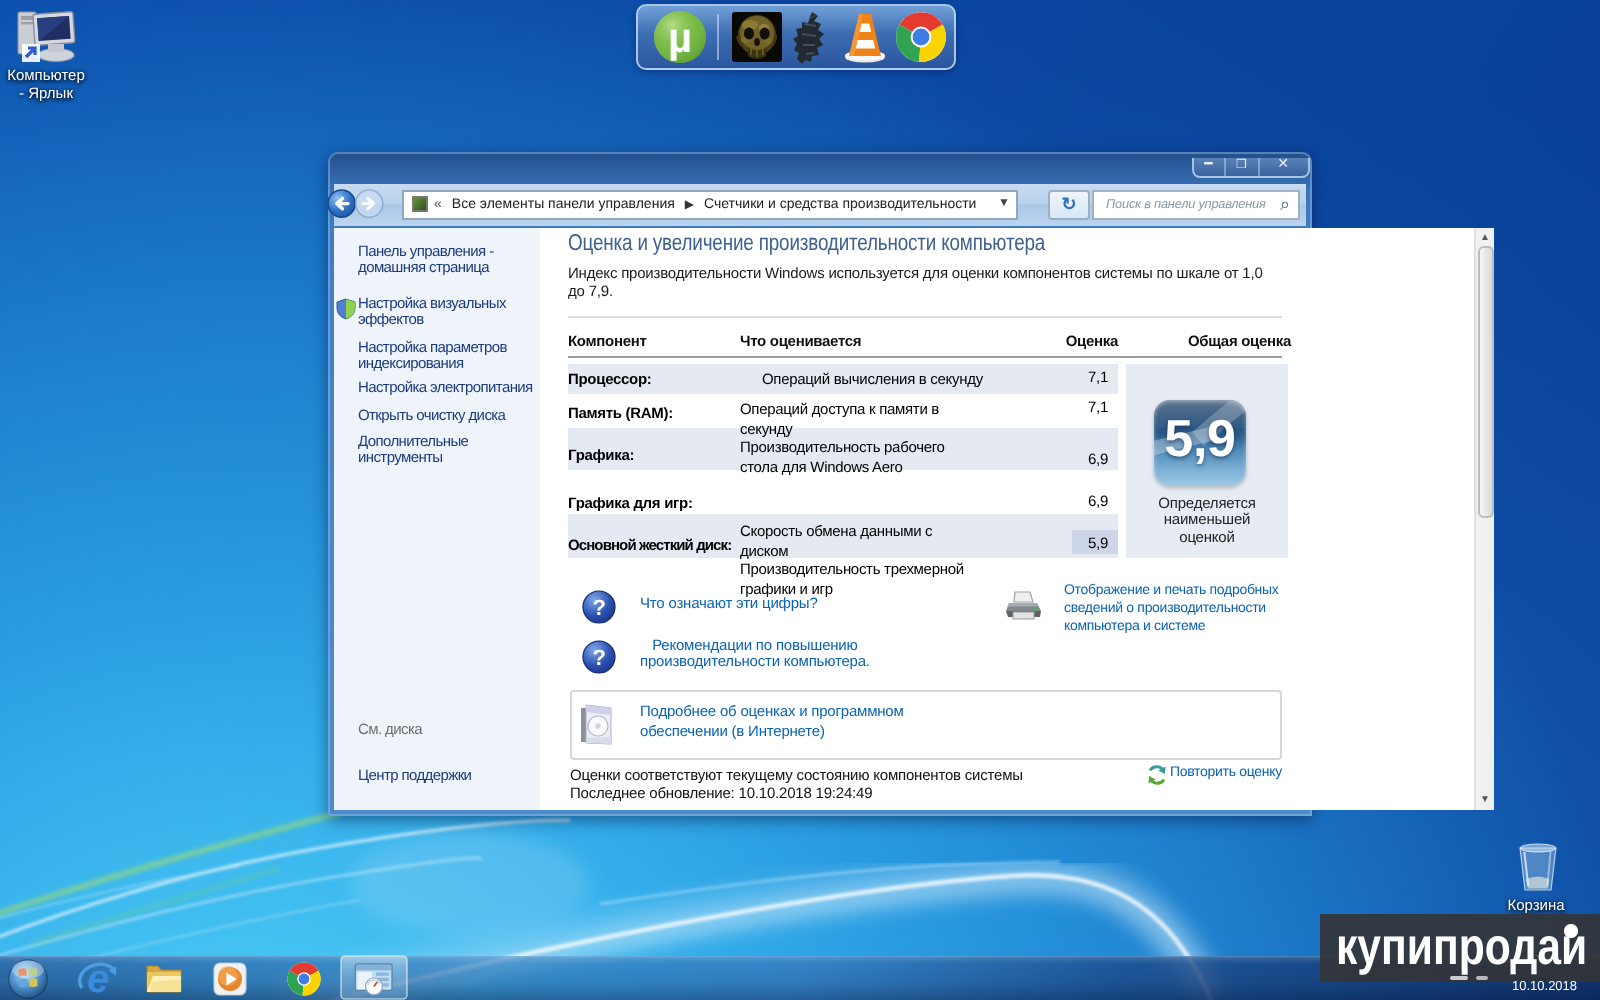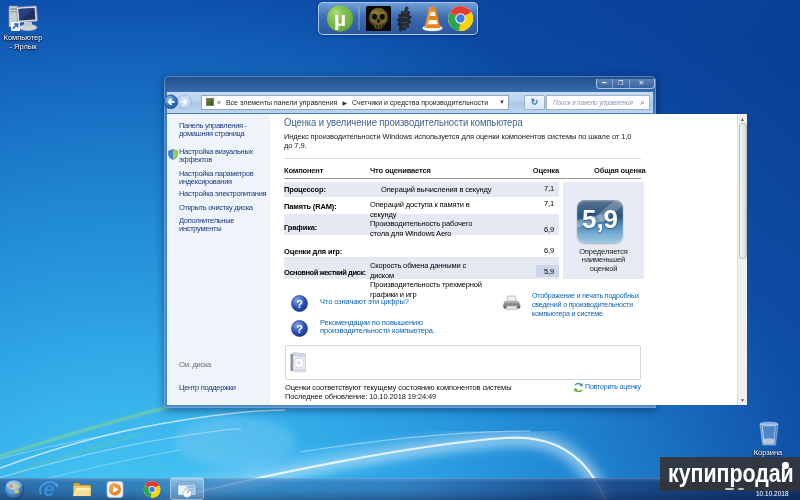--- a/index.html
+++ b/index.html
@@ -242,21 +242,21 @@
 
       <div class="abs nw t" style="left:13px; top:71px; font-weight:bold;">Процессор:</div>
       <div class="abs nw t" style="left:110px; top:71px;">Операций вычисления в секунду</div>
       <div class="abs t" style="left:230px; top:70px; width:53px; text-align:right;">7,1</div>
       <div class="abs nw t" style="left:13px; top:88px; font-weight:bold;">Память (RAM):</div>
       <div class="abs nw t" style="left:99px; top:86px; line-height:9.5px;">Операций доступа к памяти в<br>секунду</div>
       <div class="abs t" style="left:230px; top:84.5px; width:53px; text-align:right;">7,1</div>
       <div class="abs nw t" style="left:13px; top:109px; font-weight:bold;">Графика:</div>
       <div class="abs nw t" style="left:99px; top:105px; line-height:9.5px;">Производительность рабочего<br>стола для Windows Aero</div>
       <div class="abs t" style="left:230px; top:110.5px; width:53px; text-align:right;">6,9</div>
-      <div class="abs nw t" style="left:13px; top:132.5px; font-weight:bold;">Оценки для игр:</div>
+      <div class="abs nw t" style="left:13px; top:132.5px; font-weight:bold;">Графика для игр:</div>
       <div class="abs nw t" style="left:99px; top:126px; line-height:9.5px;margin-top:40px;">Производительность трехмерной<br>графики и игр</div>
       <div class="abs t" style="left:230px; top:131.5px; width:53px; text-align:right;">6,9</div>
       <div class="abs nw t" style="left:13px; top:153.5px; font-weight:bold; letter-spacing:-0.45px;">Основной жесткий диск:</div>
       <div class="abs nw t" style="left:99px; top:147px; line-height:9.5px;">Скорость обмена данными с<br>диском</div>
       <div class="abs" style="left:265px; top:150.5px; width:23px; height:12px; background:#ccd6e8;"></div>
       <div class="abs t" style="left:230px; top:153px; width:53px; text-align:right;">5,9</div>
 
       <div class="abs" id="badge" style="left:306px; top:86px; width:46px; height:43px; border-radius:8px;
         background:linear-gradient(180deg,#1b3d62 0%, #2b5a88 40%, #4f89b8 58%, #7fb2d6 82%, #9cc8e4 100%);
         box-shadow:inset 0 1px 2px rgba(255,255,255,.4), 0 1px 2px rgba(0,0,0,.25);"></div>
@@ -277,40 +277,41 @@
         </radialGradient>
           </defs>
         <circle cx="8.5" cy="8.5" r="8" fill="url(#qg)" stroke="#12286a" stroke-width=".6"></circle>
         <text x="8.5" y="12.5" font-size="11" font-weight="bold" fill="#fff" text-anchor="middle" font-family="Liberation Sans">?</text>
       </svg>
       <div class="abs lnk nw" style="left:49px; top:182.8px;">Что означают эти цифры?</div>
       <svg class="abs" style="left:20px; top:205.5px;" width="18" height="18" viewBox="0 0 18 18">
         <circle cx="8.5" cy="8.5" r="8" fill="url(#qg)" stroke="#12286a" stroke-width=".6"></circle>
         <text x="8.5" y="12.5" font-size="11" font-weight="bold" fill="#fff" text-anchor="middle" font-family="Liberation Sans">?</text>
       </svg>
-      <div class="abs lnk nw" style="left:49px; top:204.5px; line-height:8.8px;">Рекомендации по повышению<br>производительности компьютера.</div>
+      <div class="abs lnk nw" style="left:49px; top:204.5px; line-height:8.8px;text-align:center;">Рекомендации по повышению<br>производительности компьютера.</div>
       <svg class="abs" style="left:231px; top:181px;" width="20" height="17" viewBox="0 0 20 17">
         <path d="M5.5 1 L13 1 L14.5 6 L5 6 Z" fill="#f0f0f2" stroke="#a0a0a0" stroke-width=".6"></path>
         <path d="M2.5 6.5 L16.5 6.5 L18.5 10.5 L1 10.5 Z" fill="#83878d"></path>
         <path d="M2.5 6.5 L16.5 6.5 L17.2 8.2 L1.7 8.2 Z" fill="#a8acb2"></path>
         <path d="M1 10.5 L18.5 10.5 L18 13.5 L2 13.5 Z" fill="#5f6368"></path>
         <rect x="4.5" y="11" width="10.5" height="3.5" fill="#e2e3e5" stroke="#9a9a9a" stroke-width=".5"></rect>
         <circle cx="16" cy="9.3" r=".9" fill="#46b54f"></circle>
       </svg>
       <div class="abs lnk nw" style="left:261px; top:177px; line-height:9px; font-size:7px; letter-spacing:-0.15px;">Отображение и печать подробных<br>сведений о производительности<br>компьютера и системе</div>
 
       <div class="abs" style="left:14px; top:231px; width:356px; height:35px; border:1px solid #d6d6d6; border-radius:2px;"></div>
       <svg class="abs" style="left:18px; top:236px;" width="20" height="24" viewBox="0 0 20 24">
         <rect x="1.5" y="4" width="2.5" height="17" fill="#8a8f9a"></rect>
         <path d="M4 2.5 L16.5 4 L16.5 22 L4 21.5 Z" fill="#eceef4" stroke="#a8aec0" stroke-width=".5"></path>
         <path d="M4 2.5 L16.5 4 L16.2 7.5 L4 6 Z" fill="#cdd2e8"></path>
         <path d="M4 19 L16.5 18.5 L16.5 22 L4 21.5 Z" fill="#d8dbe8"></path>
         <circle cx="10" cy="13" r="5" fill="#fafafc" stroke="#b4b8cc" stroke-width=".6"></circle>
         <circle cx="10" cy="13" r="1.4" fill="#cfd3e2"></circle>
       </svg>
+      <div class="abs lnk nw" style="left:49px; top:236.8px; line-height:10.5px;">Подробнее об оценках и программном<br>обеспечении (в Интернете)</div>
 
       <div class="abs nw" style="left:14px; top:268.8px; color:#111;">Оценки соответствуют текущему состоянию компонентов системы</div>
       <div class="abs nw" style="left:14px; top:278px; color:#111;">Последнее обновление: 10.10.2018 19:24:49</div>
       <svg class="abs" style="left:302px; top:268px;" width="11" height="11" viewBox="0 0 11 11">
         <path d="M2 3.2 A4 4 0 0 1 9 3.8" stroke="#3f9a9f" stroke-width="1.5" fill="none"></path>
         <path d="M9.8 1.2 L9.4 5 L6.2 3.2 Z" fill="#3f9a9f"></path>
         <path d="M9 7.8 A4 4 0 0 1 2 7.2" stroke="#58a832" stroke-width="1.5" fill="none"></path>
         <path d="M1.2 9.8 L1.6 6 L4.8 7.8 Z" fill="#58a832"></path>
       </svg>
       <div class="abs lnk nw" style="left:314px; top:269.3px; font-size:7px; letter-spacing:-0.15px;">Повторить оценку</div>

